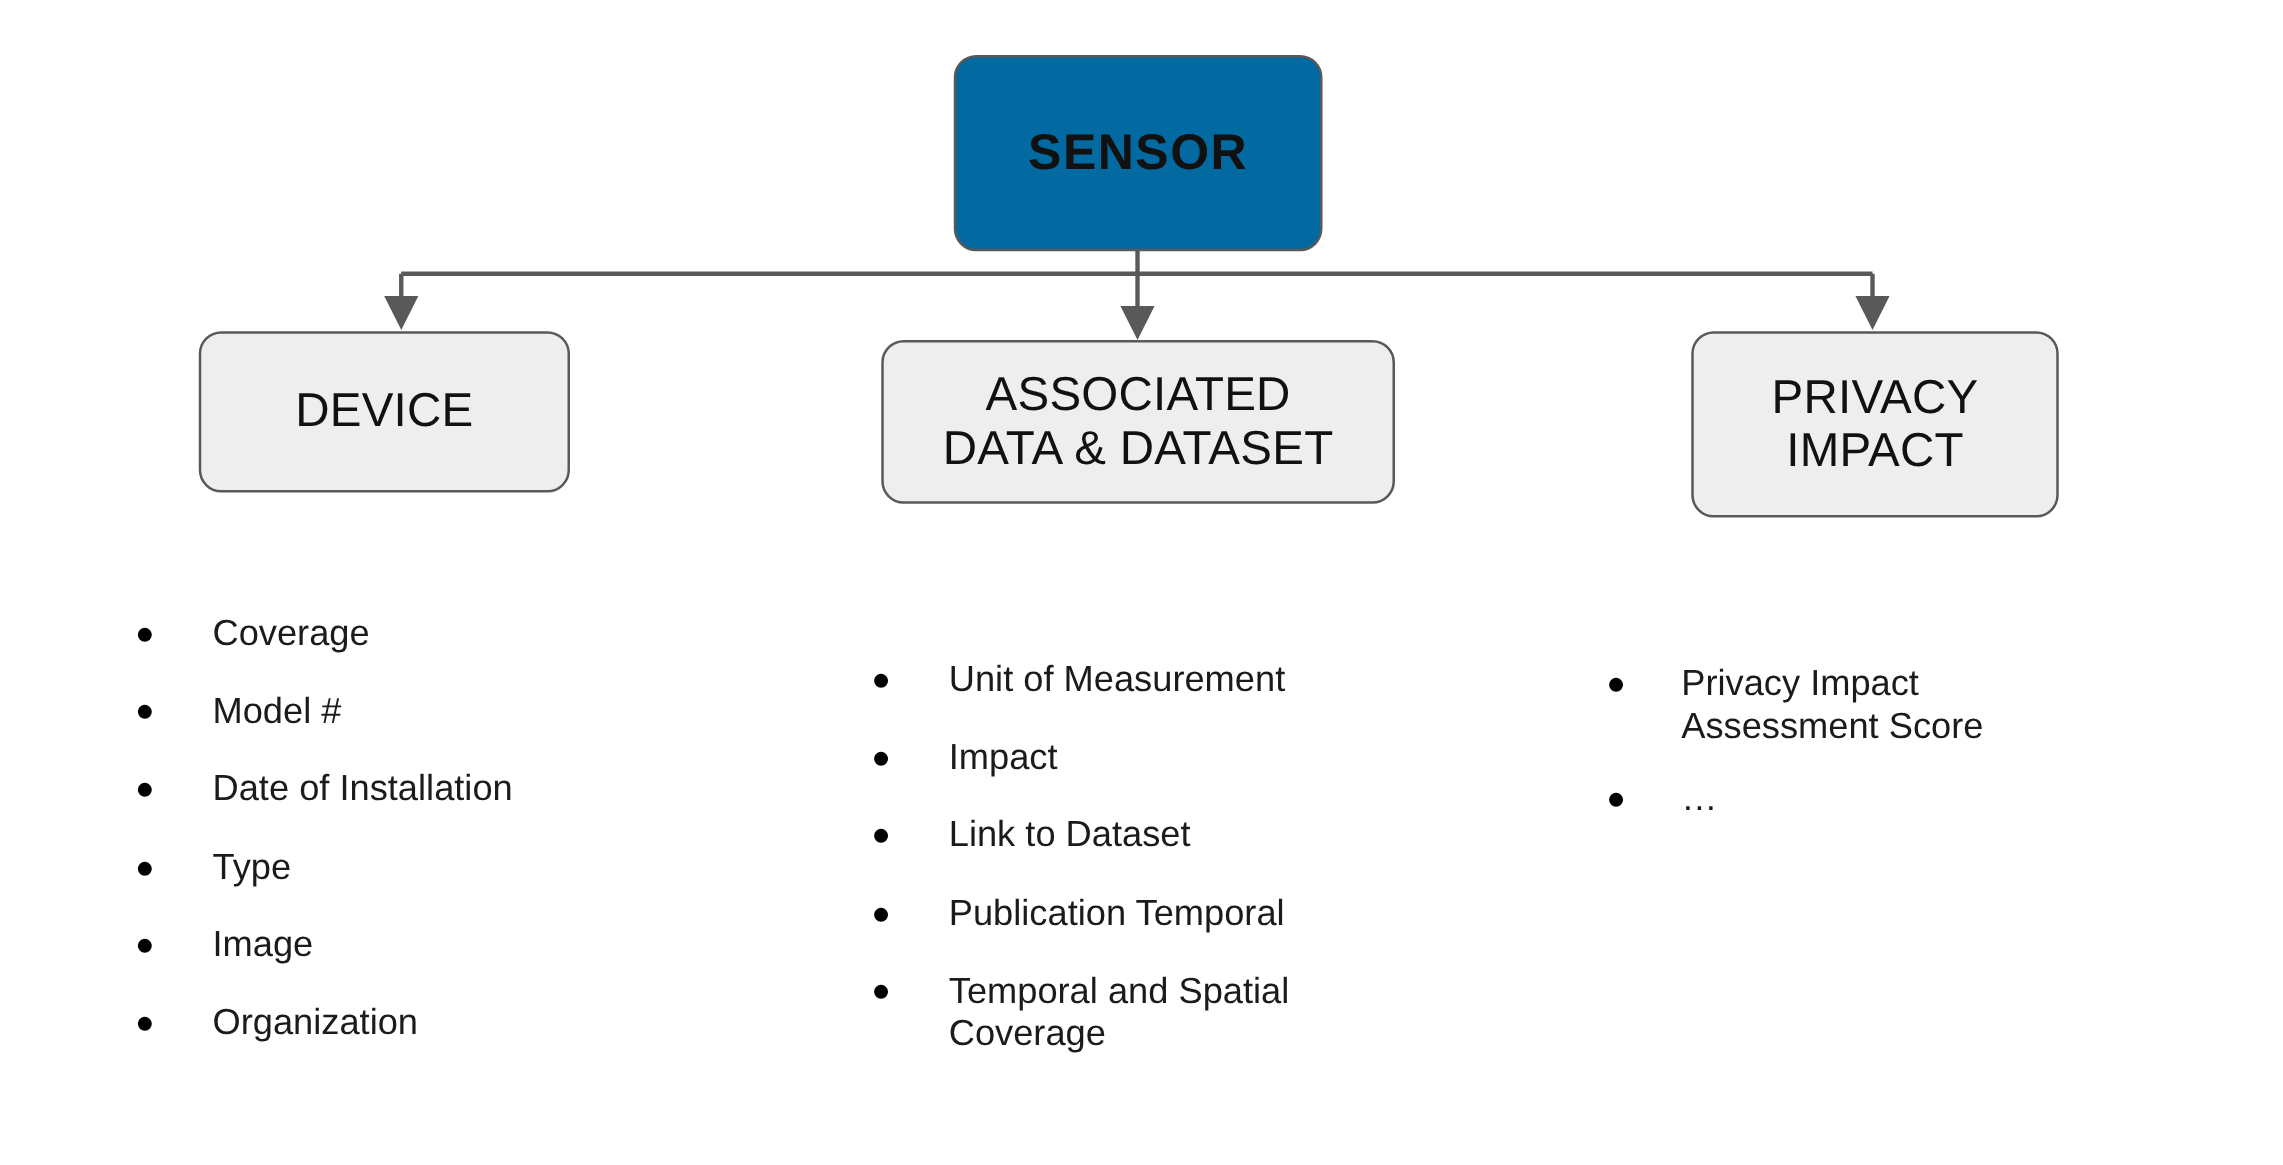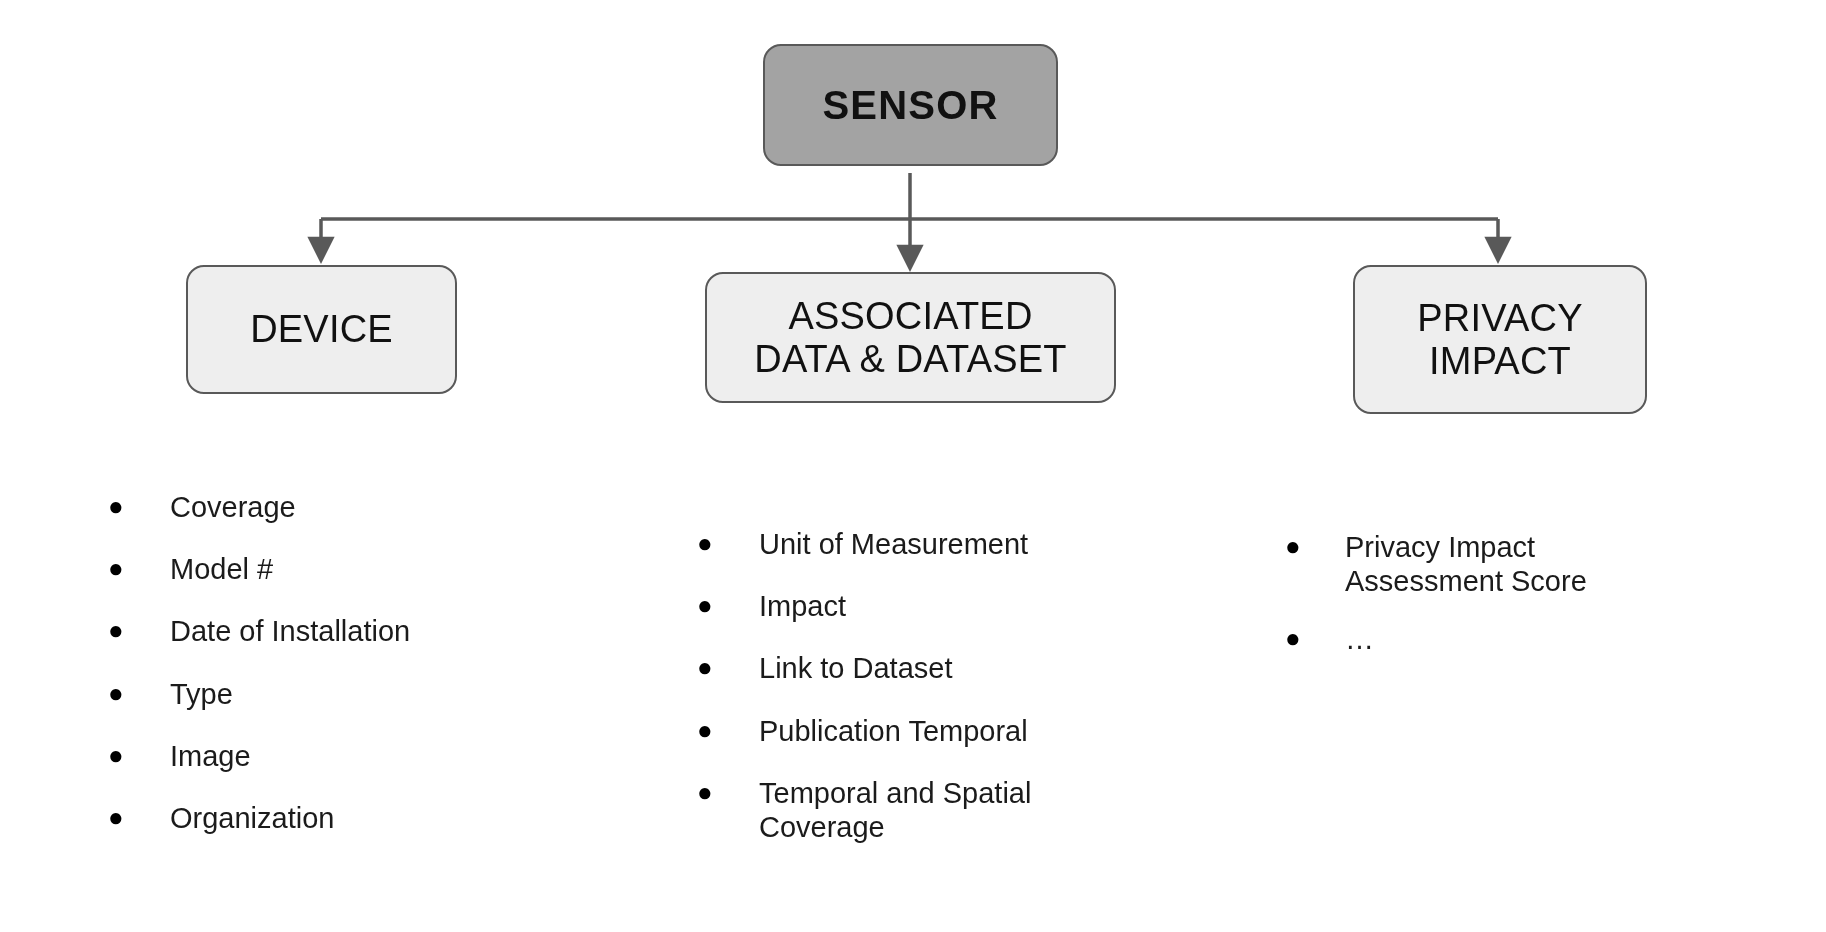--- a/index.html
+++ b/index.html
@@ -40,35 +40,35 @@
     align-items: center;
     justify-content: center;
     text-align: center;
     line-height: 1.12;
     letter-spacing: 0.2px;
   }
   .node-root {
     left: 763px;
     top: 44px;
     width: 295px;
-    height: 122px;
-    background: #a3a3a3;
+    height: 157px;
+    background: #0369a1;
     font-weight: bold;
     font-size: 40px;
     letter-spacing: 1.2px;
   }
   .node-child {
     background: #eeeeee;
     font-weight: normal;
     font-size: 38px;
   }
   .node-device {
-    left: 186px;
+    left: 159px;
     top: 265px;
-    width: 271px;
+    width: 297px;
     height: 129px;
   }
   .node-assoc {
     left: 705px;
     top: 272px;
     width: 411px;
     height: 131px;
   }
   .node-privacy {
     left: 1353px;

